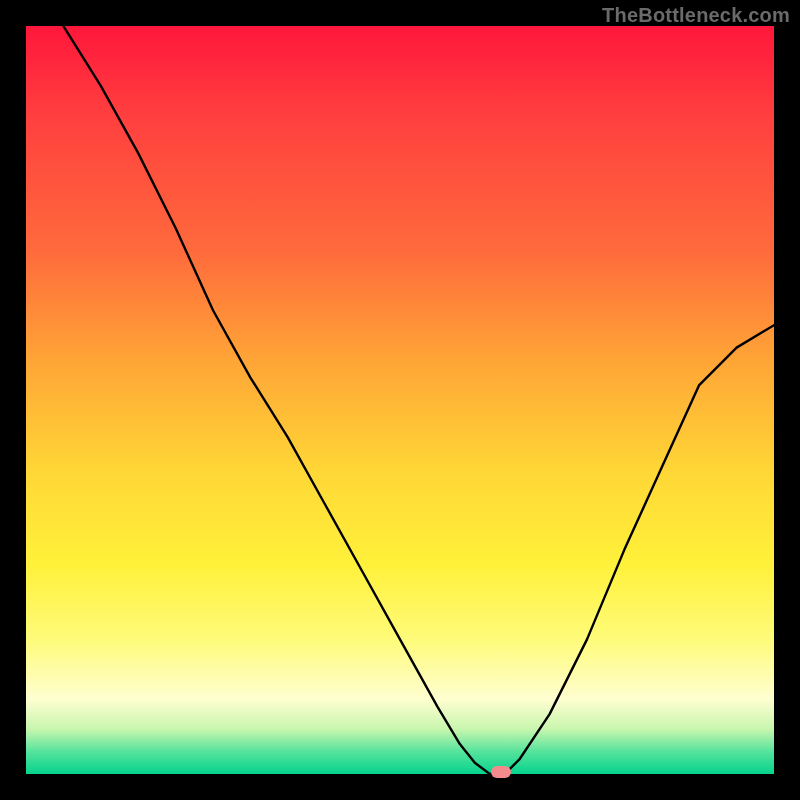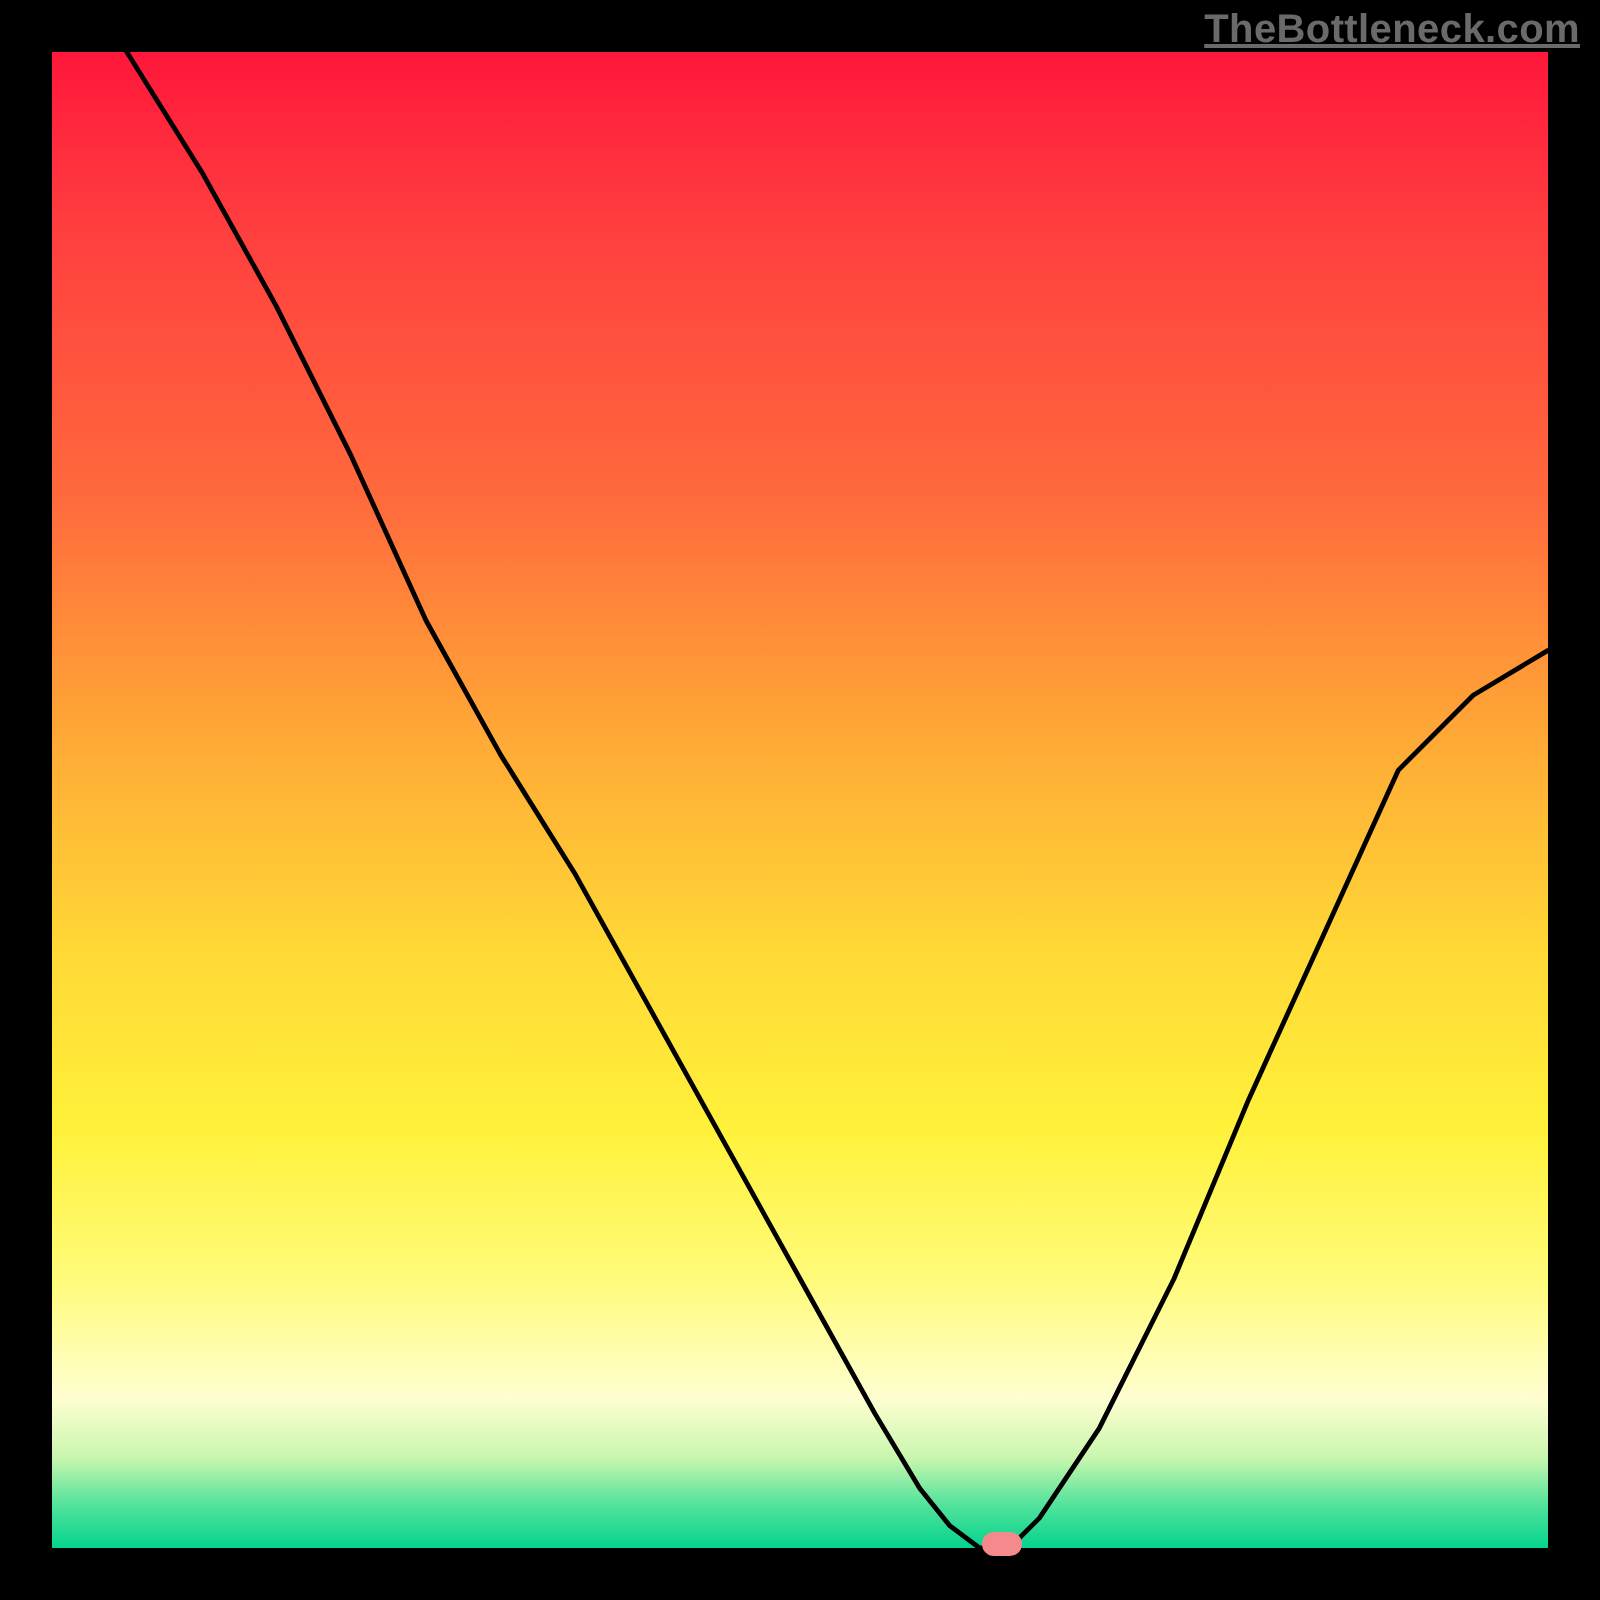--- a/index.html
+++ b/index.html
@@ -16,21 +16,20 @@
   .watermark {
     position: absolute;
     top: 4px;
     right: 10px;
     font-size: 20px;
     font-weight: bold;
     color: #6a6a6a;
     letter-spacing: 0.2px;
     z-index: 20;
     user-select: none;
-    text-decoration: underline;
   }
   .frame {
     position: absolute;
     left: 0;
     top: 0;
     width: 800px;
     height: 800px;
     background: #000;
     overflow: hidden;
   }

